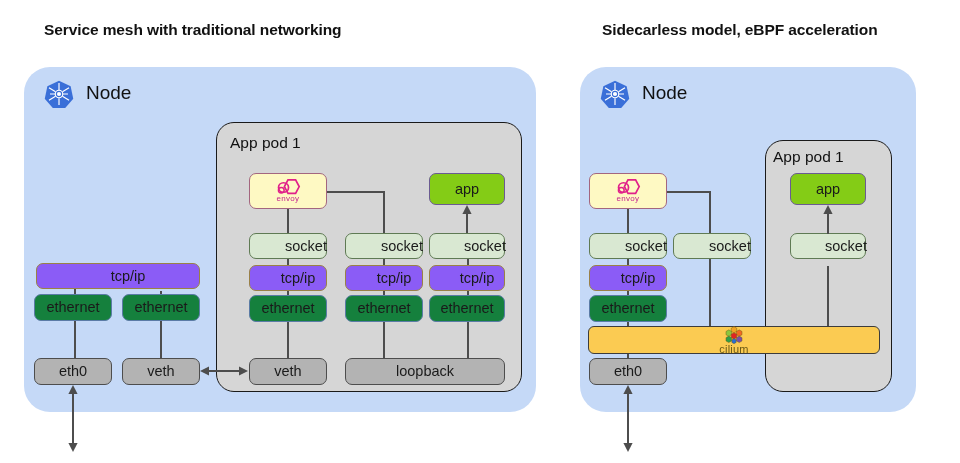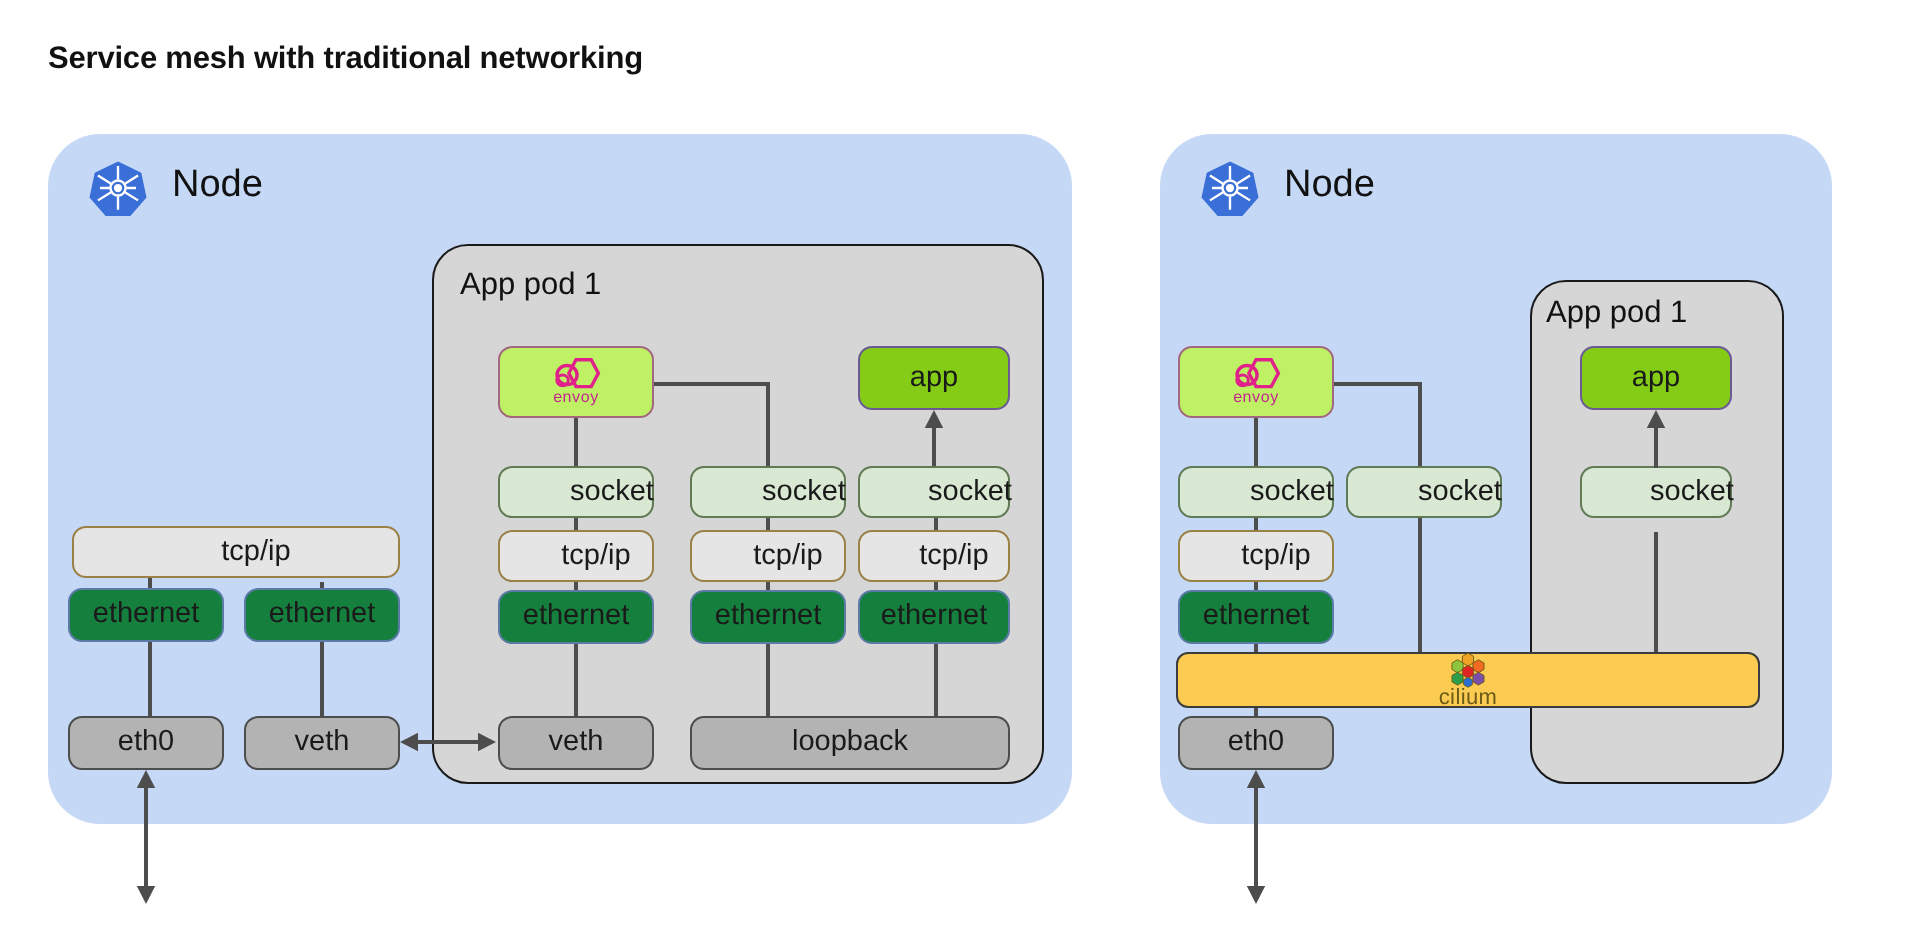--- a/index.html
+++ b/index.html
@@ -8,21 +8,21 @@
     font-family:"Liberation Sans", sans-serif;
     -webkit-font-smoothing:antialiased;
     position:relative;overflow:hidden;
   }
   .panel{position:absolute;top:0;height:463px;}
   #panel-left{left:0;width:560px;}
   #panel-right{left:560px;width:400px;}
 
   .panel-title{
     position:absolute;font-size:15.5px;font-weight:bold;color:#111111;
-    letter-spacing:-0.1px;white-space:nowrap;
+    letter-spacing:-0.1px;white-space:nowrap;margin-left:20px;
   }
   #title-left{left:24px;top:21px;}
   #title-right{left:22px;top:21px;}
 
   .node-box{
     position:absolute;background:#c5d9f7;border-radius:26px;
   }
   .node-label{
     position:absolute;font-size:19px;color:#111;white-space:nowrap;
   }
@@ -36,25 +36,25 @@
     position:absolute;font-size:15.5px;color:#111;white-space:nowrap;
   }
 
   .nbox{
     position:absolute;border:1.3px solid #3c3c3c;border-radius:7px;
     display:flex;align-items:center;justify-content:center;
     font-size:14.5px;color:#1a1a1a;box-sizing:border-box;
     line-height:1;
   }
   .c-socket{background:#d9e8d2;border-color:#5f7a54;padding-left:36px;}
-  .c-tcpip{background:#e5e5e5;border-color:#9a8146;padding-left:20px;}
+  .c-tcpip{background:#8b5cf6;border-color:#9a8146;padding-left:20px;}
   .c-eth{background:#15803d;border-color:#5b7ba6;}
   .c-dev{background:#b3b3b3;border-color:#4d4d4d;}
   .c-app{background:#84cc16;border-color:#6b5b92;}
-  .c-envoy{background:#bef264;border-color:#a3667f;}
+  .c-envoy{background:#fef9c3;border-color:#a3667f;}
   .c-cilium{background:#fbcb52;border-color:#3c3c3c;border-radius:6px;}
 
   .envoy-inner{display:flex;flex-direction:column;align-items:center;justify-content:center;gap:0px;}
   .envoy-word{font-size:8px;color:#c5258f;letter-spacing:.3px;margin-top:-1px;}
   .cilium-inner{display:flex;flex-direction:column;align-items:center;justify-content:center;}
   .cilium-word{font-size:11px;color:#6b5a17;letter-spacing:.2px;margin-top:0px;}
 
   .line{position:absolute;background:#4d4d4d;}
   .vline{width:2px;}
   .hline{height:2px;}
@@ -150,20 +150,21 @@
   <div class="nbox c-eth" style="left:249px;top:295px;width:78px;height:27px;">ethernet</div>
   <div class="nbox c-eth" style="left:345px;top:295px;width:78px;height:27px;">ethernet</div>
   <div class="nbox c-eth" style="left:429px;top:295px;width:76px;height:27px;">ethernet</div>
 
   <div class="nbox c-dev" style="left:249px;top:358px;width:78px;height:27px;">veth</div>
   <div class="nbox c-dev" style="left:345px;top:358px;width:160px;height:27px;">loopback</div>
 </div>
 
 <div class="panel" id="panel-right">
 
+  <div class="panel-title" id="title-right">Sidecarless model, eBPF acceleration</div>
 
   <div class="node-box" style="left:20px;top:67px;width:336px;height:345px;"></div>
 
   <span class="k8s-icon" style="left:40px;top:79px;">
     <svg viewBox="0 0 32 32" width="30" height="30">
       <polygon points="16,1.8 28.4,7.8 31.2,21 22.6,30.9 9.4,30.9 0.8,21 3.6,7.8" fill="#3a6fd8"></polygon>
       <g fill="none" stroke="#ffffff" stroke-width="1.25">
         <circle cx="16" cy="16" r="4"></circle>
         <path d="M16 4.3 L16 11.6 M16 20.4 L16 27.6
                  M5.3 9.3 L12.3 13.7 M19.7 18.3 L26.7 22.6

